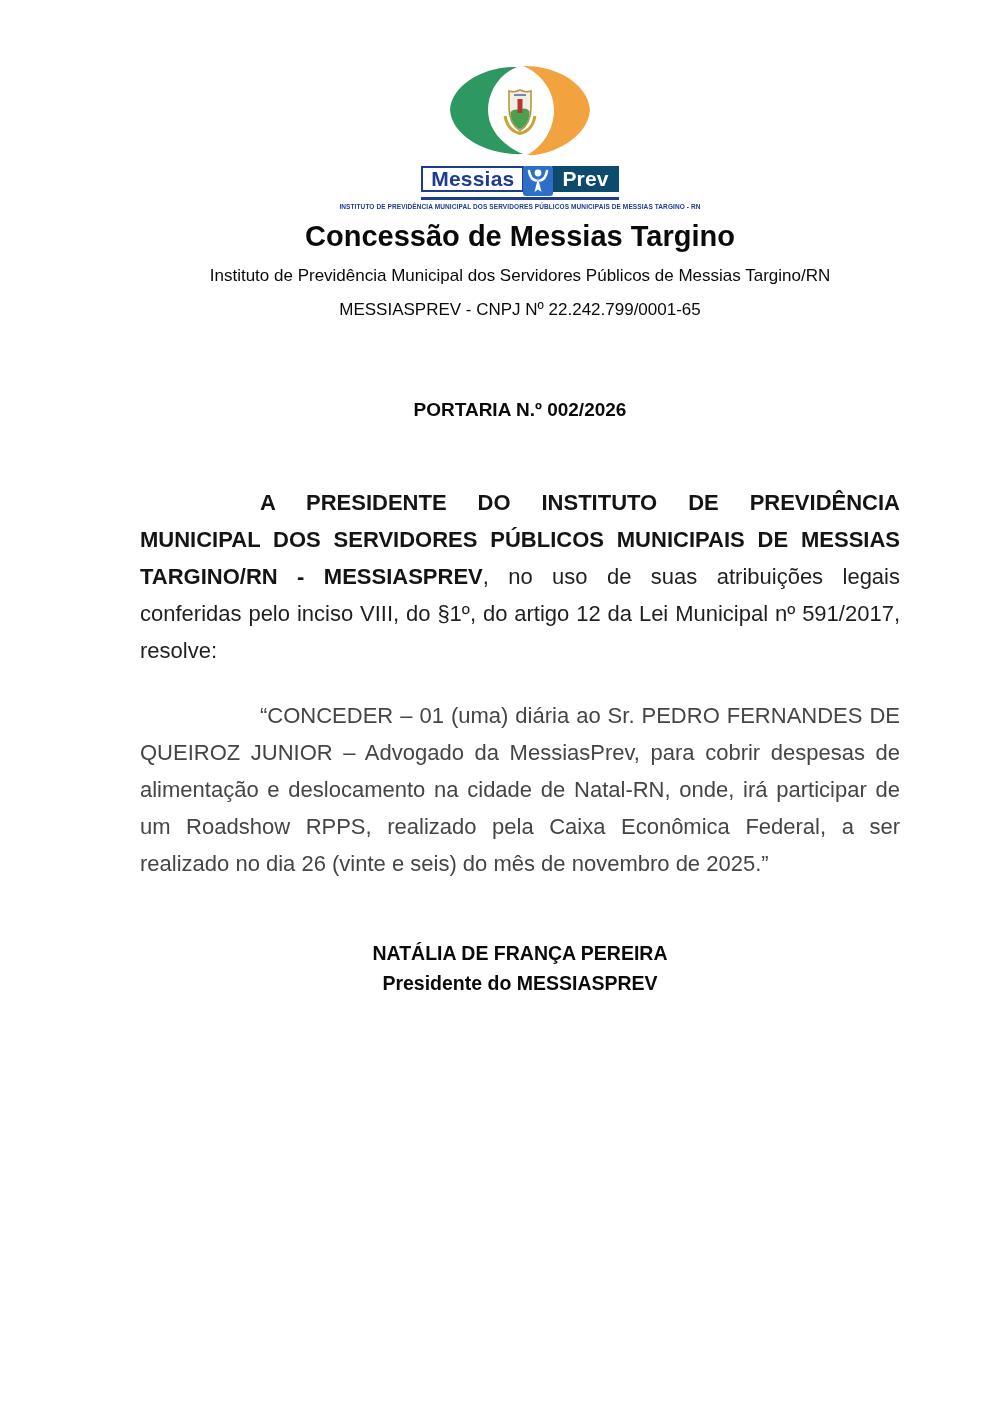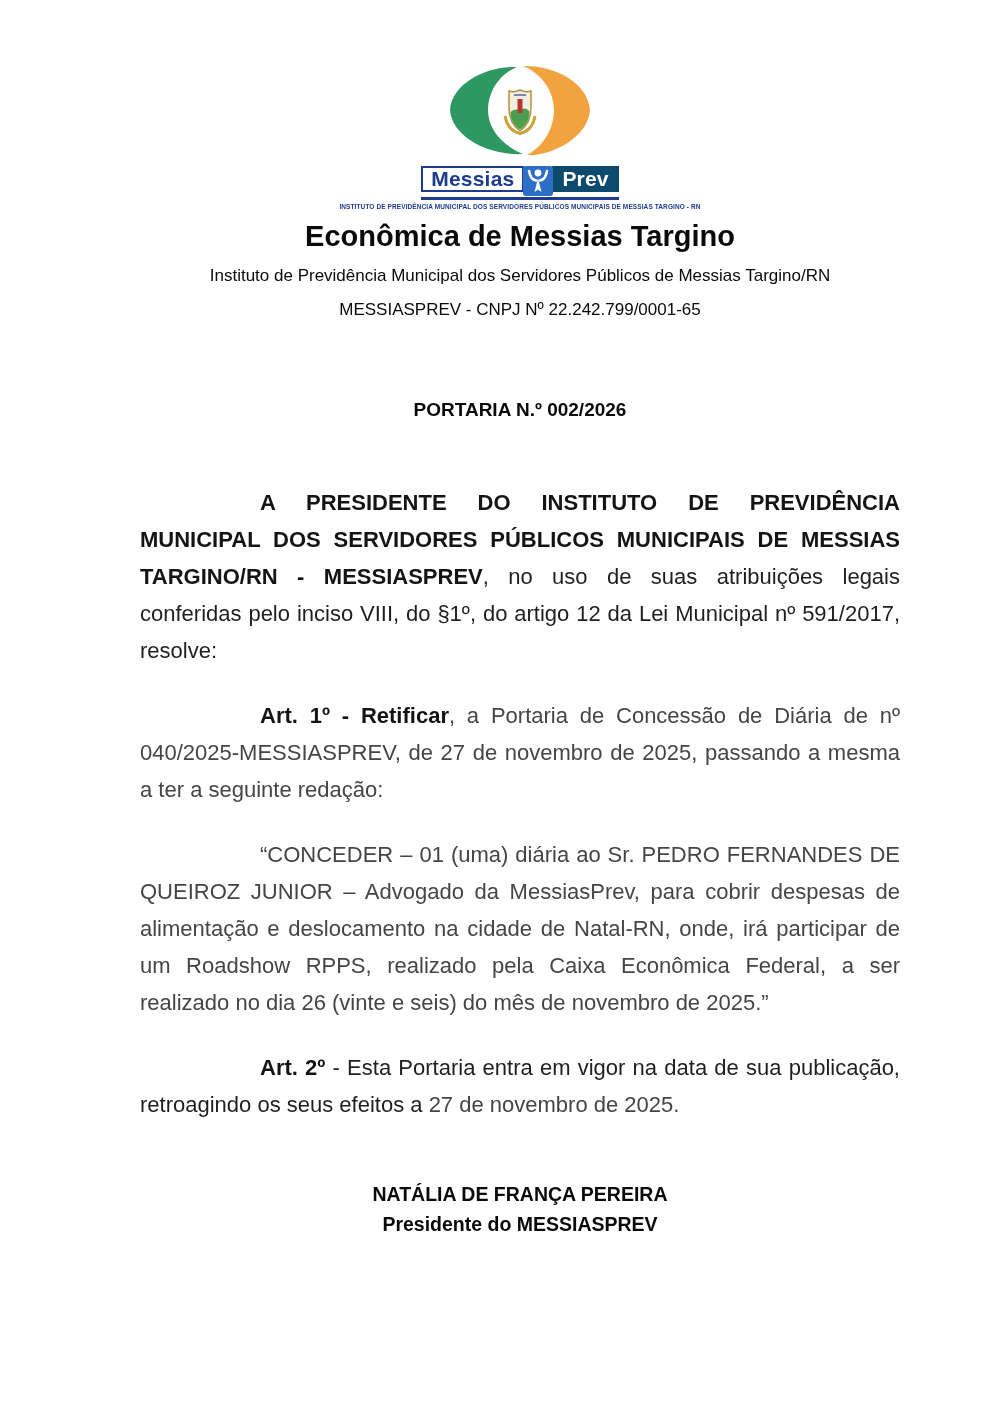--- a/index.html
+++ b/index.html
@@ -81,39 +81,33 @@
             <path d="M21,3 C20,9 17,12 14,12.5" stroke="#ffffff" stroke-width="2.6" fill="none" stroke-linecap="round"></path>
             <path d="M12,10 L15.5,24 L12,21.5 L8.5,24 Z" fill="#ffffff"></path>
           </svg>
         </span>
         <span class="wm-prev" style="background-color: #0c4a6e;">Prev</span>
       </div>
       <div class="wm-underline" style="background-color: rgb(30, 60, 142);"></div>
       <div class="logo-caption" style="color: rgb(30, 60, 142);">INSTITUTO DE PREVIDÊNCIA MUNICIPAL DOS SERVIDORES PÚBLICOS MUNICIPAIS DE MESSIAS TARGINO - RN</div>
     </div>
 
-    <h1 class="title">Econômica de Messias Targino</h1>
+    <h1 class="title">Concessão de Messias Targino</h1>
     <div class="subtitle">Instituto de Previdência Municipal dos Servidores Públicos de Messias Targino/RN</div>
     <div class="subtitle">MESSIASPREV - CNPJ Nº 22.242.799/0001-65</div>
 
     <div class="portaria">PORTARIA N.º 002/2026</div>
 
     <p class="body-p first">
       <b>A PRESIDENTE DO INSTITUTO DE PREVIDÊNCIA MUNICIPAL DOS SERVIDORES PÚBLICOS MUNICIPAIS DE MESSIAS TARGINO/RN - MESSIASPREV</b><span>, no uso de suas atribuições legais conferidas pelo inciso VIII, do §1º, do artigo 12 da Lei Municipal nº 591/2017, resolve:</span>
     </p>
 
-    <p class="body-p">
-      <b>Art. 1º - Retificar</b><span class="gray">, a Portaria de Concessão de Diária de nº 040/2025-MESSIASPREV, de 27 de novembro de 2025, passando a mesma a ter a seguinte redação:</span>
-    </p>
 
     <p class="body-p gray">“CONCEDER – 01 (uma) diária ao Sr. PEDRO FERNANDES DE QUEIROZ JUNIOR – Advogado da MessiasPrev, para cobrir despesas de alimentação e deslocamento na cidade de Natal-RN, onde, irá participar de um Roadshow RPPS, realizado pela Caixa Econômica Federal, a ser realizado no dia 26 (vinte e seis) do mês de novembro de 2025.”</p>
 
-    <p class="body-p">
-      <b>Art. 2º</b><span> - Esta Portaria entra em vigor na data de sua publicação, retroagindo os seus efeitos a </span><span class="gray">27 de novembro de 2025.</span>
-    </p>
 
 
     <div class="signature">
       <div class="sig-name">NATÁLIA DE FRANÇA PEREIRA</div>
       <div class="sig-role">Presidente do MESSIASPREV</div>
     </div>
 
   </div>
 </div>
 

